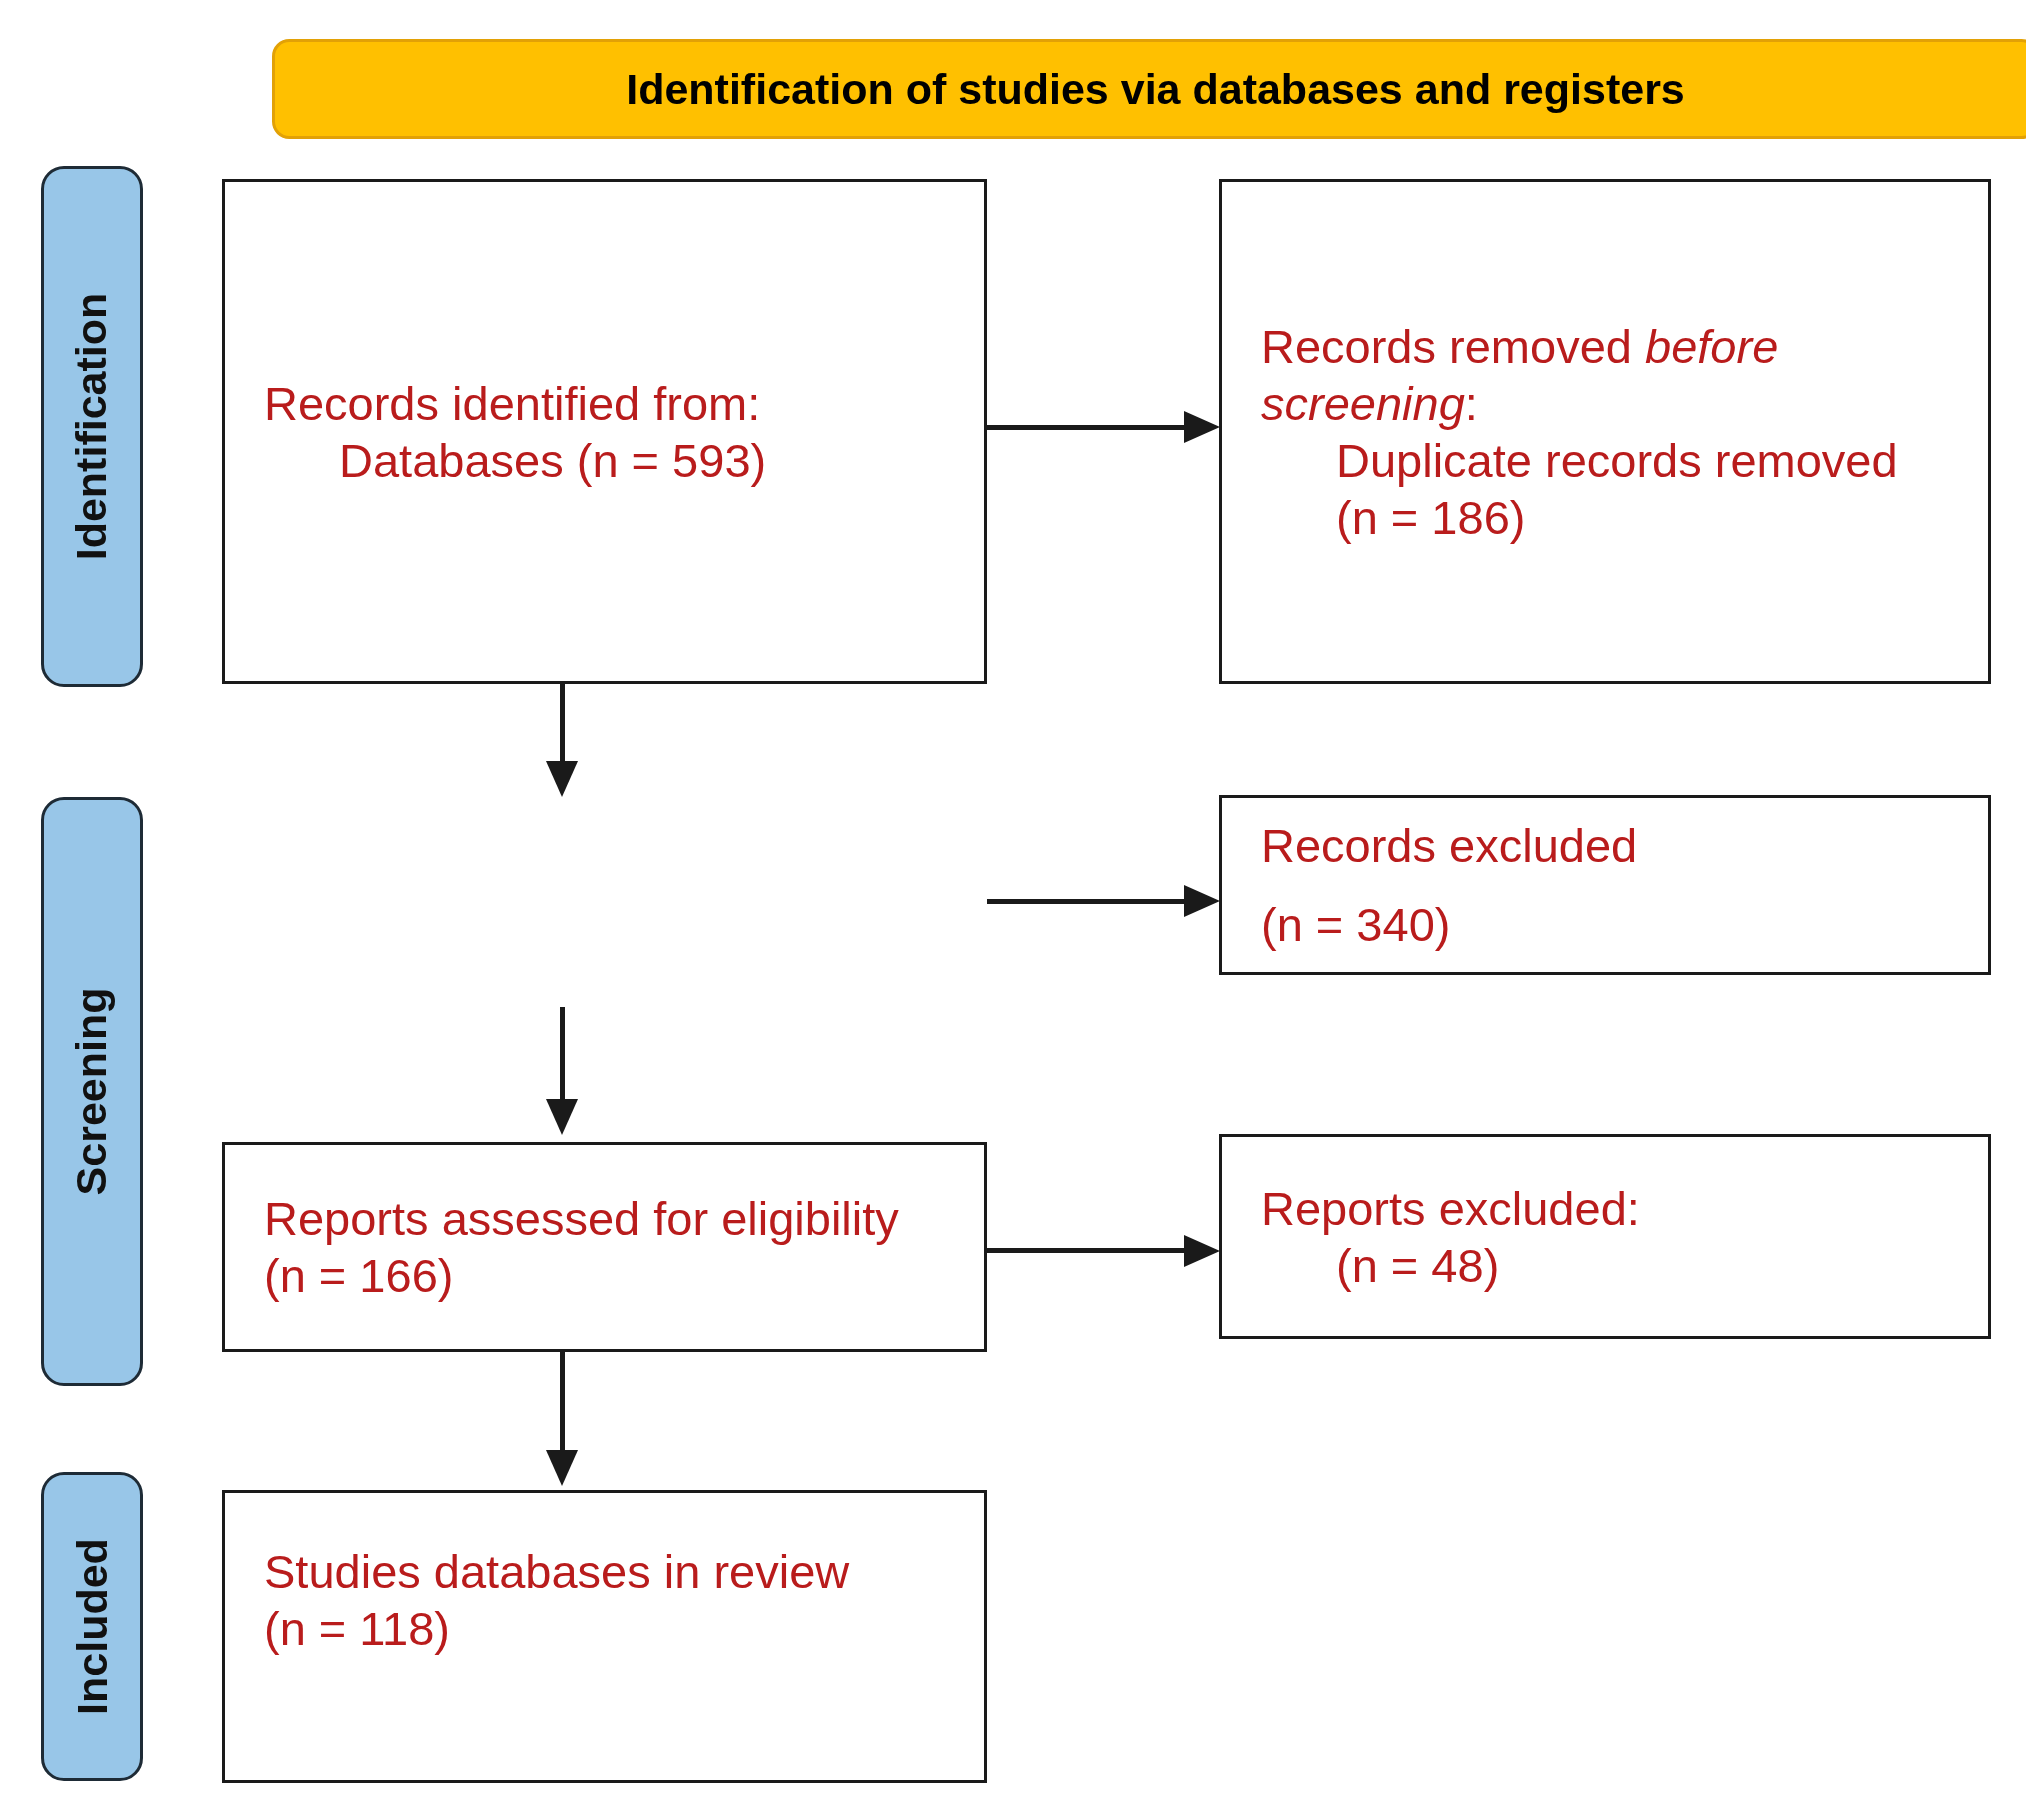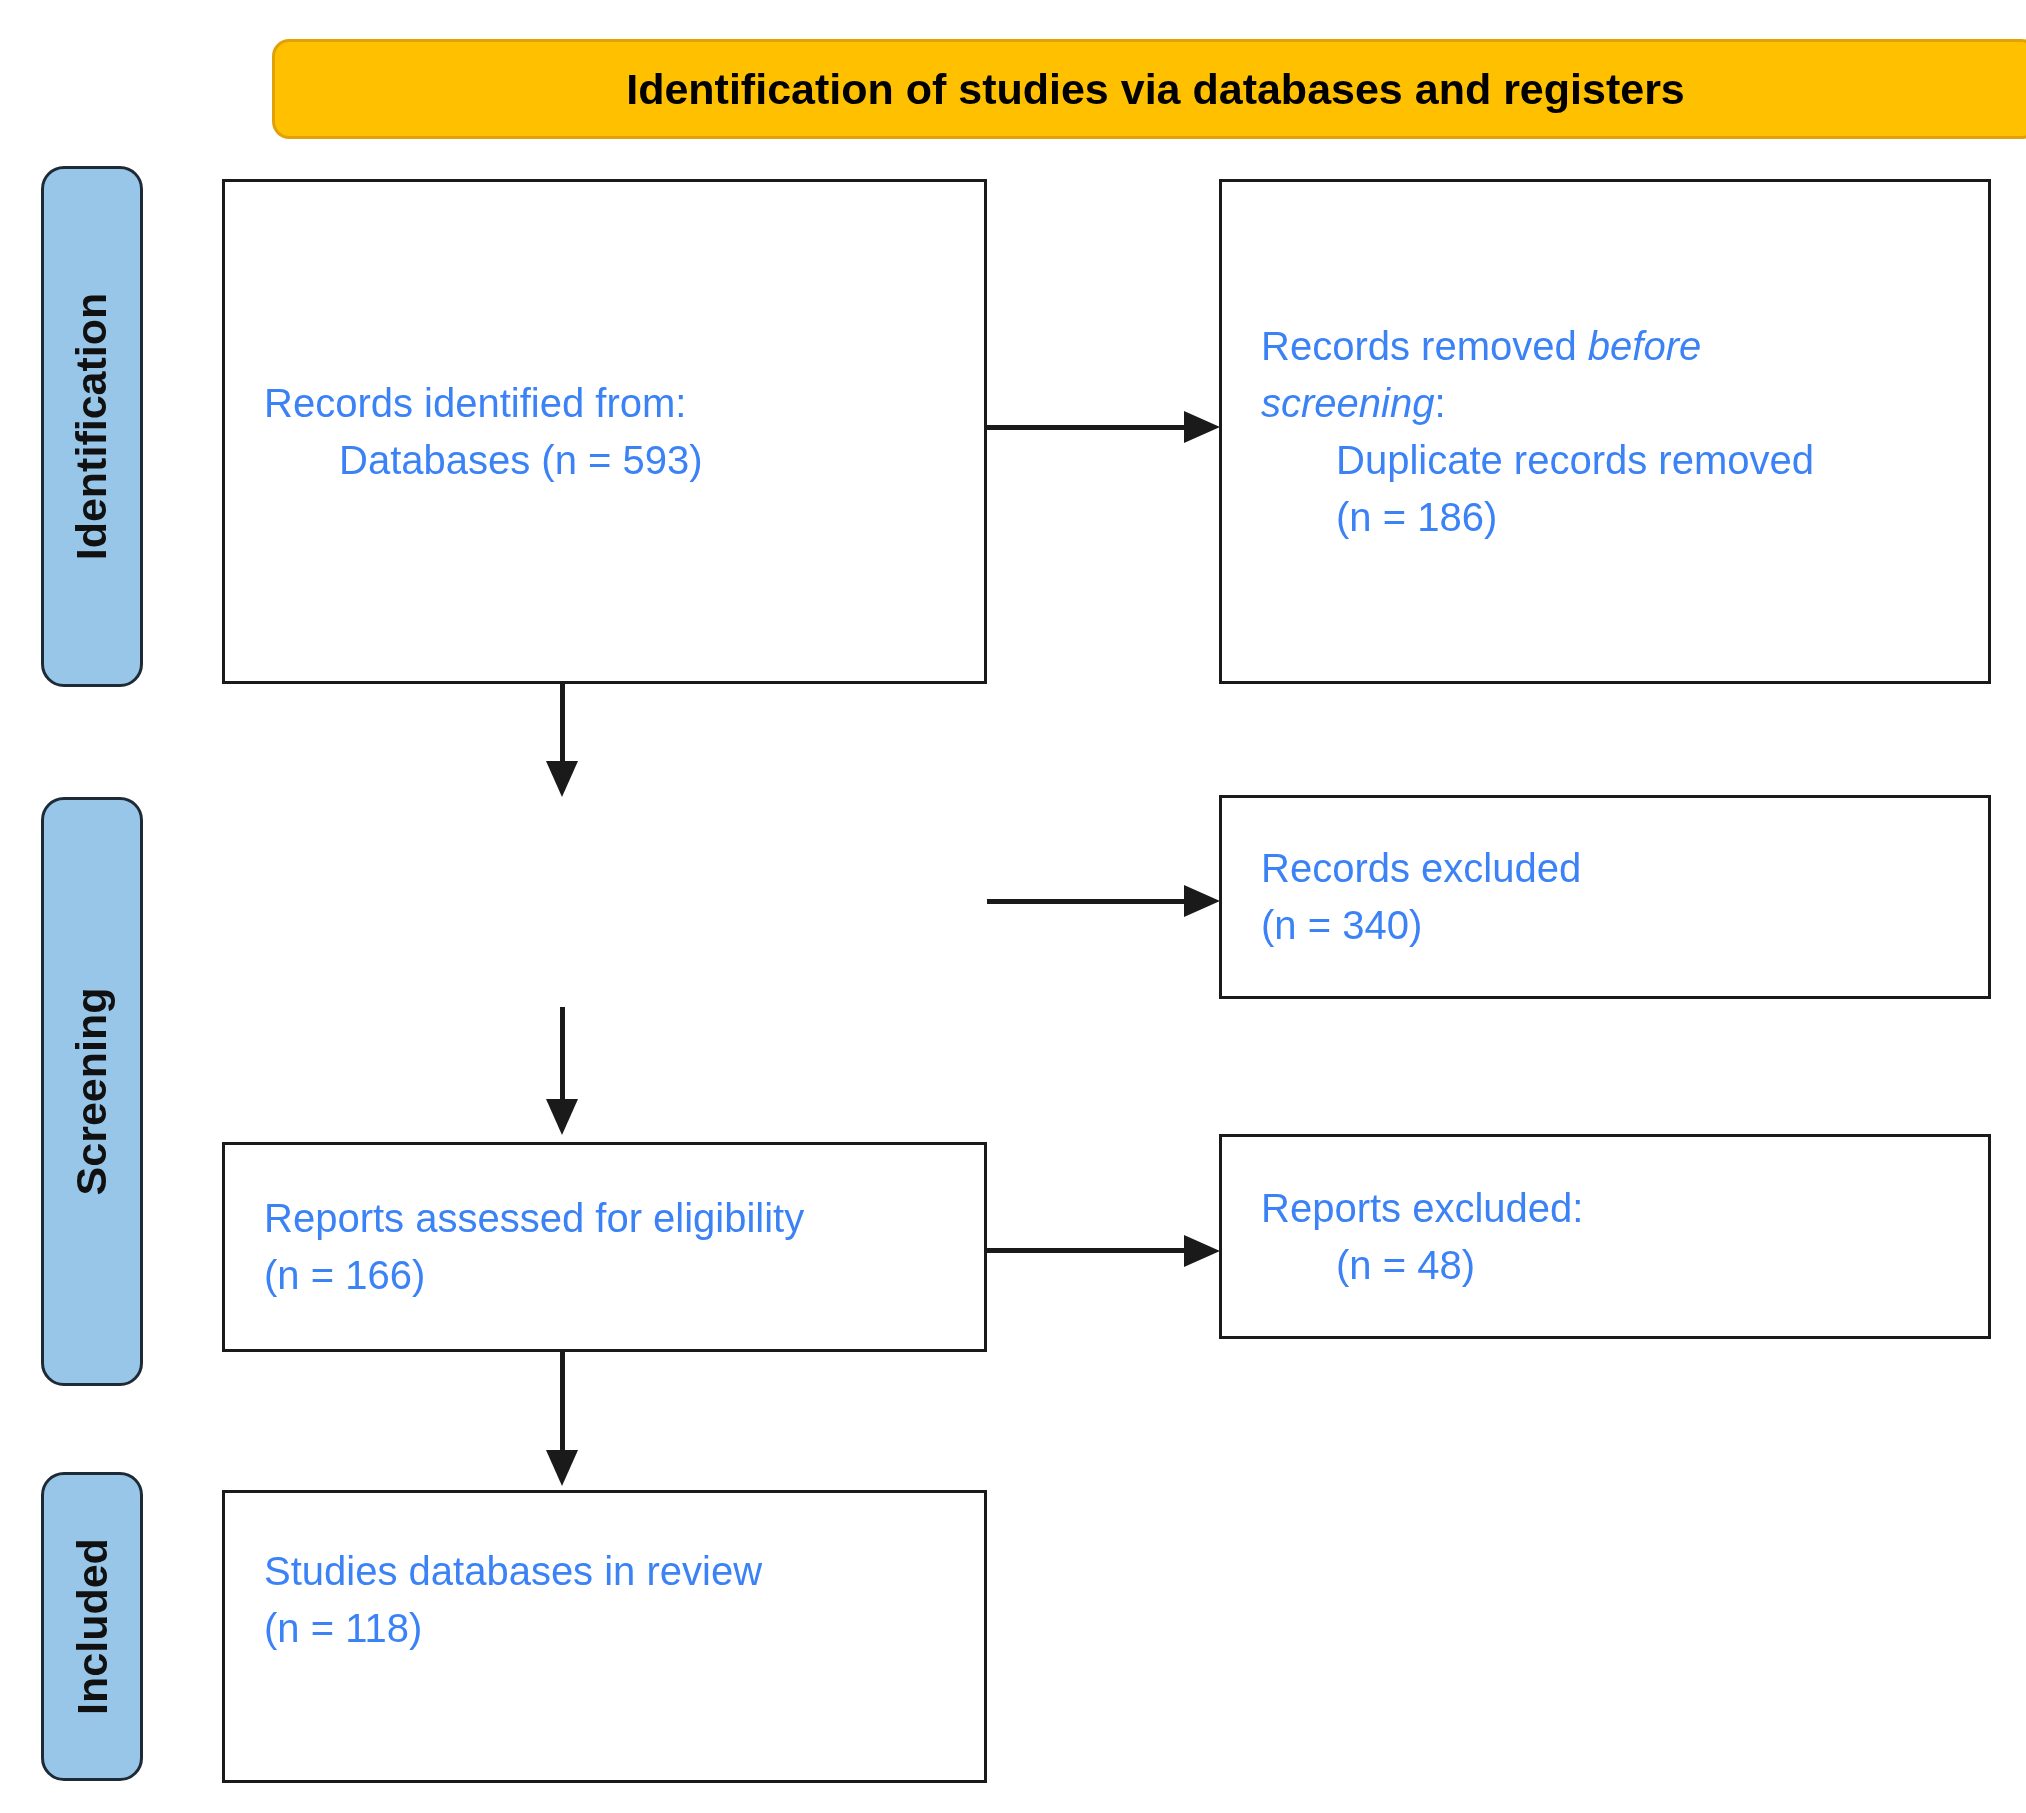--- a/index.html
+++ b/index.html
@@ -62,32 +62,32 @@
   
   .box {
     position: absolute;
     background: #ffffff;
     border: 3.9px solid #1A1A1A;
     box-sizing: border-box;
     display: flex;
     flex-direction: column;
     justify-content: center;
     padding: 19.3px 27px 19.3px 39px;
-    font-size: 40px;
+    font-size: 47px;
     line-height: 57px;
-    color: #3b82f6;
+    color: #b91c1c;
   }
   .box .line { white-space: nowrap; }
   .box .indent { padding-left: 75px; }
   .box.top-align { justify-content: flex-start; padding-top: 50px; }
 
   #box-identified { left: 222px;  top: 179px;  width: 765px; height: 505px; }
   #box-removed    { left: 1219px; top: 179px;  width: 772px; height: 505px; }
   #box-screened   { left: 222px;  top: 797px;  width: 765px; height: 210px; }
-  #box-excluded   { left: 1219px; top: 795px;  width: 772px; height: 204px; }
+  #box-excluded   { left: 1219px; top: 795px;  width: 772px; height: 180px; justify-content: space-between; }
   #box-assessed   { left: 222px;  top: 1142px; width: 765px; height: 210px; }
   #box-rep-excl   { left: 1219px; top: 1134px; width: 772px; height: 205px; }
   #box-included   { left: 222px;  top: 1490px; width: 765px; height: 293px; }
 
   
   .shaft { position: absolute; background: #1A1A1A; }
   .head  { position: absolute; width: 0; height: 0; }
   .head.right {
     border-top: 16.4px solid transparent;
     border-bottom: 16.4px solid transparent;

